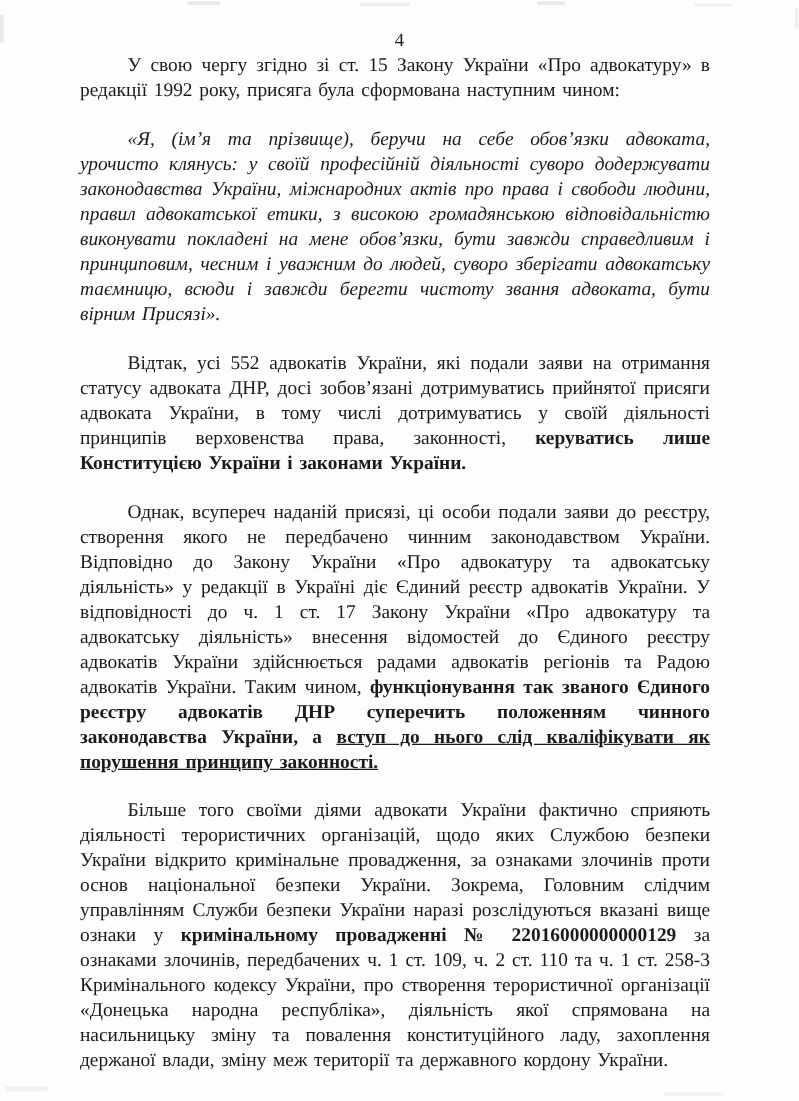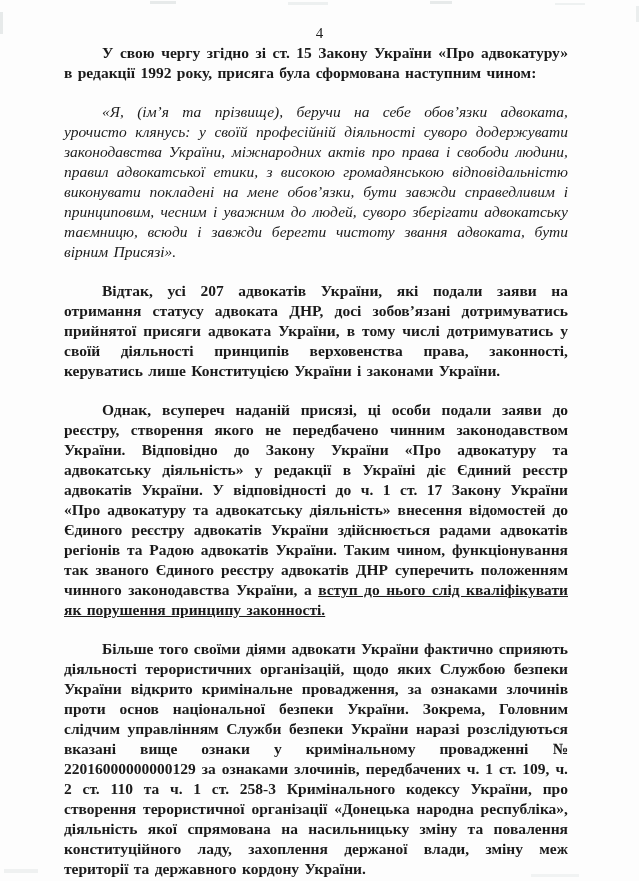--- a/index.html
+++ b/index.html
@@ -32,21 +32,21 @@
   }
   .doc-body p {
     margin: 0 0 19px 0;
     text-align: justify;
     text-indent: 38px;
     font-size: 15.5px;
     line-height: 20px;
     word-spacing: 1.5px;
     color: inherit;
   }
-  .run-normal { font-style: normal; font-weight: bold; }
+  .run-normal { font-style: normal; font-weight: normal; }
   .run-italic { }
   .run-bold { font-weight: bold; }
   .run-bold-underline { font-weight: bold; text-decoration: underline; }
   .para-italic { font-style: italic; }
 
   
   .speckle {
     position: absolute;
     background: #e7eaea;
   }
@@ -71,17 +71,17 @@
   <div class="speckle sp-left1"></div>
   <div class="speckle sp-right1"></div>
   <div class="speckle sp-bl"></div>
   <div class="speckle sp-br"></div>
 
   <div class="page-number">4</div>
 
   <div class="doc-body">
       <p><span class="run-normal">У свою чергу згідно зі ст. 15 Закону України «Про адвокатуру» в редакції 1992 року, присяга була сформована наступним чином:</span></p>
       <p class="para-italic"><span class="run-italic">«Я, (ім’я та прізвище), беручи на себе обов’язки адвоката, урочисто клянусь: у своїй професійній діяльності суворо додержувати законодавства України, міжнародних актів про права і свободи людини, правил адвокатської етики, з високою громадянською відповідальністю виконувати покладені на мене обов’язки, бути завжди справедливим і принциповим, чесним і уважним до людей, суворо зберігати адвокатську таємницю, всюди і завжди берегти чистоту звання адвоката, бути вірним Присязі».</span></p>
-      <p><span class="run-normal">Відтак, усі 207 адвокатів України, які подали заяви на отримання статусу адвоката ДНР, досі зобов’язані дотримуватись прийнятої присяги адвоката України, в тому числі дотримуватись у своїй діяльності принципів верховенства права, законності, </span><span class="run-bold">керуватись лише Конституцією України і законами України.</span></p>
+      <p><span class="run-normal">Відтак, усі 552 адвокатів України, які подали заяви на отримання статусу адвоката ДНР, досі зобов’язані дотримуватись прийнятої присяги адвоката України, в тому числі дотримуватись у своїй діяльності принципів верховенства права, законності, </span><span class="run-bold">керуватись лише Конституцією України і законами України.</span></p>
       <p><span class="run-normal">Однак, всупереч наданій присязі, ці особи подали заяви до реєстру, створення якого не передбачено чинним законодавством України. Відповідно до Закону України «Про адвокатуру та адвокатську діяльність» у редакції в Україні діє Єдиний реєстр адвокатів України. У відповідності до ч. 1 ст. 17 Закону України «Про адвокатуру та адвокатську діяльність» внесення відомостей до Єдиного реєстру адвокатів України здійснюється радами адвокатів регіонів та Радою адвокатів України. Таким чином, </span><span class="run-bold">функціонування так званого Єдиного реєстру адвокатів ДНР суперечить положенням чинного законодавства України, а </span><span class="run-bold-underline">вступ до нього слід кваліфікувати як порушення принципу законності.</span></p>
       <p><span class="run-normal">Більше того своїми діями адвокати України фактично сприяють діяльності терористичних організацій, щодо яких Службою безпеки України відкрито кримінальне провадження, за ознаками злочинів проти основ національної безпеки України. Зокрема, Головним слідчим управлінням Служби безпеки України наразі розслідуються вказані вище ознаки у </span><span class="run-bold">кримінальному провадженні № 22016000000000129</span><span class="run-normal"> за ознаками злочинів, передбачених ч. 1 ст. 109, ч. 2 ст. 110 та ч. 1 ст. 258-3 Кримінального кодексу України, про створення терористичної організації «Донецька народна республіка», діяльність якої спрямована на насильницьку зміну та повалення конституційного ладу, захоплення держаної влади, зміну меж території та державного кордону України.</span></p>
     </div>
 </div>
 
 </body></html>

